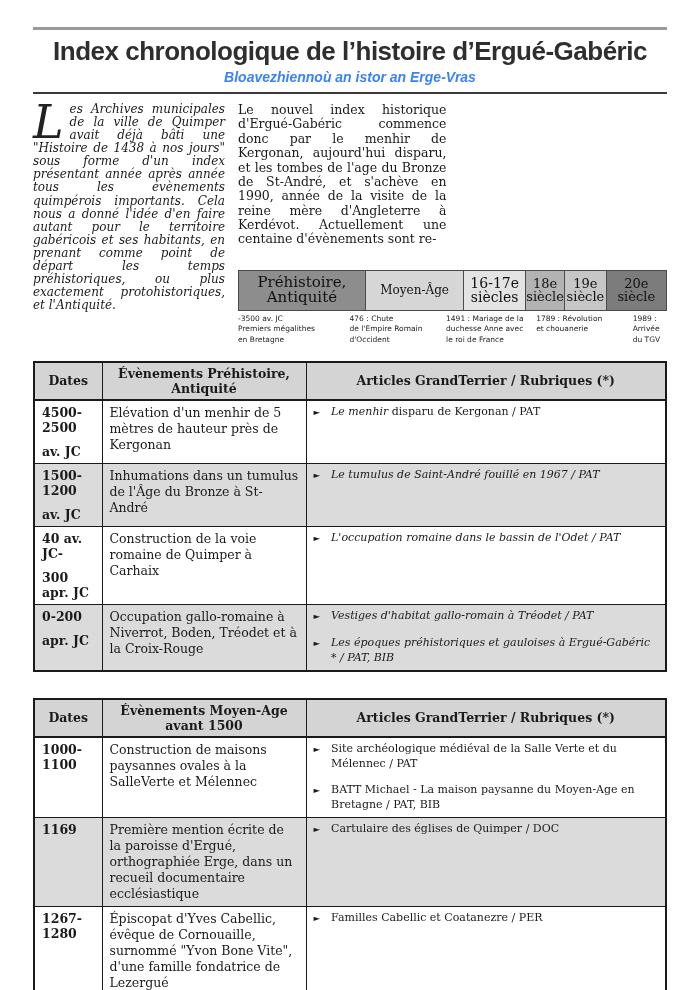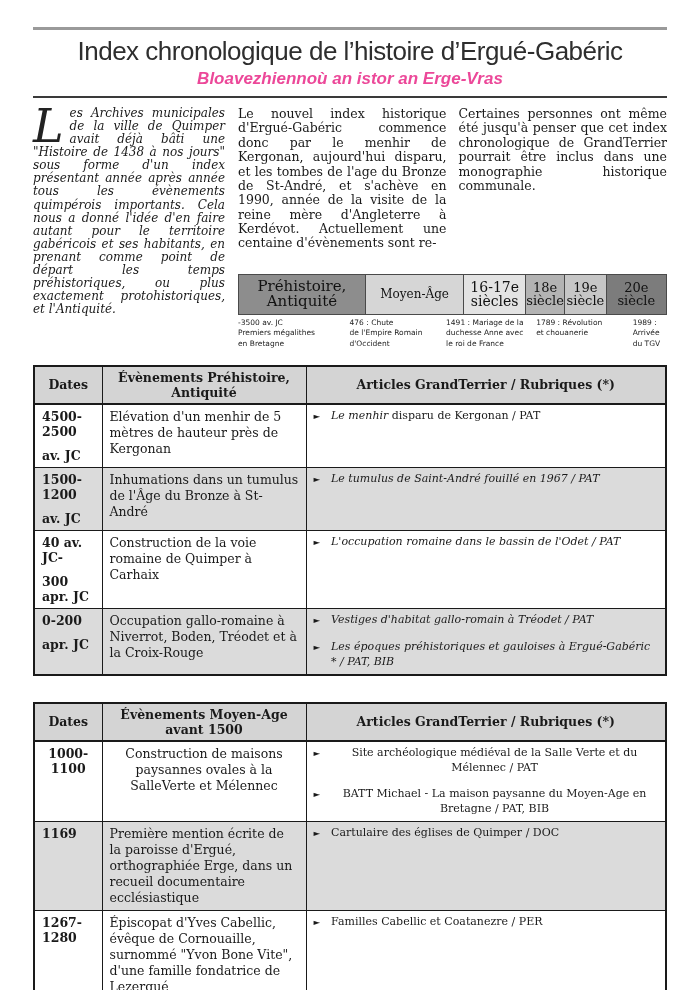--- a/index.html
+++ b/index.html
@@ -9,26 +9,26 @@
     background:#ffffff;
     box-sizing:border-box;
     font-family:"DejaVu Serif","Liberation Serif",serif;
     color:#1a1a1a;
     overflow:hidden;
   }
   .inner{padding:0 33px;}
   .rule-top{height:3px;background:#9a9a9a;margin-top:27px;}
   .title{
     font-family:"Liberation Sans","DejaVu Sans",sans-serif;
-    font-weight:400;font-size:26px;letter-spacing:-0.5px;
+    font-weight:700;font-size:26px;letter-spacing:-0.5px;
     color:#2e2e2e;text-align:center;margin-top:6px;
   }
   .subtitle{
     font-family:"Liberation Sans","DejaVu Sans",sans-serif;
-    font-weight:600;font-size:17px;color:#ec4899;
+    font-weight:600;font-size:14px;color:#3b82f6;
     text-align:center;margin-top:2px;font-style:italic;
   }
   .rule-sub{height:2px;background:#3a3a3a;margin-top:7px;}
 
   
   .intro{display:flex;gap:13px;margin-top:9px;}
   .col1{
     width:192px;flex:none;font-style:italic;font-size:12px;
     line-height:1.09;text-align:justify;
   }
@@ -95,21 +95,20 @@
     <div class="intro">
       <div class="col1">
         <span class="dropcap">L</span><span>es Archives municipales de la ville de Quimper avait déjà bâti une "Histoire de 1438 à nos jours" sous forme d'un index présentant année après année tous les évènements quimpérois importants. Cela nous a donné l'idée d'en faire autant pour le territoire gabéricois et ses habitants, en prenant comme point de départ les temps préhistoriques, ou plus exactement protohistoriques, et l'Antiquité.</span>
       </div>
       <div class="rightcols">
         <div class="textcols">
           <div class="tcol">
             <p>Le nouvel index historique d'Ergué-Gabéric commence donc par le menhir de Kergonan, aujourd'hui disparu, et les tombes de l'age du Bronze de St-André, et s'achève en 1990, année de la visite de la reine mère d'Angleterre à Kerdévot. Actuellement une centaine d'évènements sont re-</p>
           </div>
           <div class="tcol">
-            <p>Certaines personnes ont même été jusqu'à penser que cet index chronologique de GrandTerrier pourrait être inclus dans une monographie historique communale.</p>
           </div>
         </div>
         <div class="timeline">
           <div class="tl-bar" id="tl-bar">
               <div class="tl-seg" style="width: 29.7%; background: rgb(141, 141, 141); font-size: 15px; white-space: pre-line;">Préhistoire,
 Antiquité</div>
               <div class="tl-seg" style="width: 23.1%; background: rgb(214, 214, 214); font-size: 12px; white-space: pre-line;">Moyen-Âge</div>
               <div class="tl-seg" style="width: 14.4%; background: rgb(227, 227, 227); font-size: 14px; white-space: pre-line;">16-17e
 siècles</div>
               <div class="tl-seg" style="width: 9.2%; background: rgb(179, 179, 179); font-size: 13px; white-space: pre-line;">18e
@@ -222,21 +221,21 @@
             <col>
           </colgroup>
         <thead>
             <tr>
               <th>Dates</th>
               <th>Évènements Moyen-Age avant 1500</th>
               <th>Articles GrandTerrier / Rubriques (*)</th>
             </tr>
           </thead>
         <tbody>
-            <tr style="height: 65px; text-align: center;">
+            <tr style="height: 65px;">
               <td class="date">
                 <div>1000-1100</div>
               </td>
               <td class="event">Construction de maisons paysannes ovales à la SalleVerte et Mélennec</td>
               <td class="articles">
                 <div class="article">
                   <span class="marker">►</span>
                   <span><span class="seg-r">Site archéologique médiéval de la Salle Verte et du Mélennec / PAT</span></span>
                 </div>
                 <div class="article">

